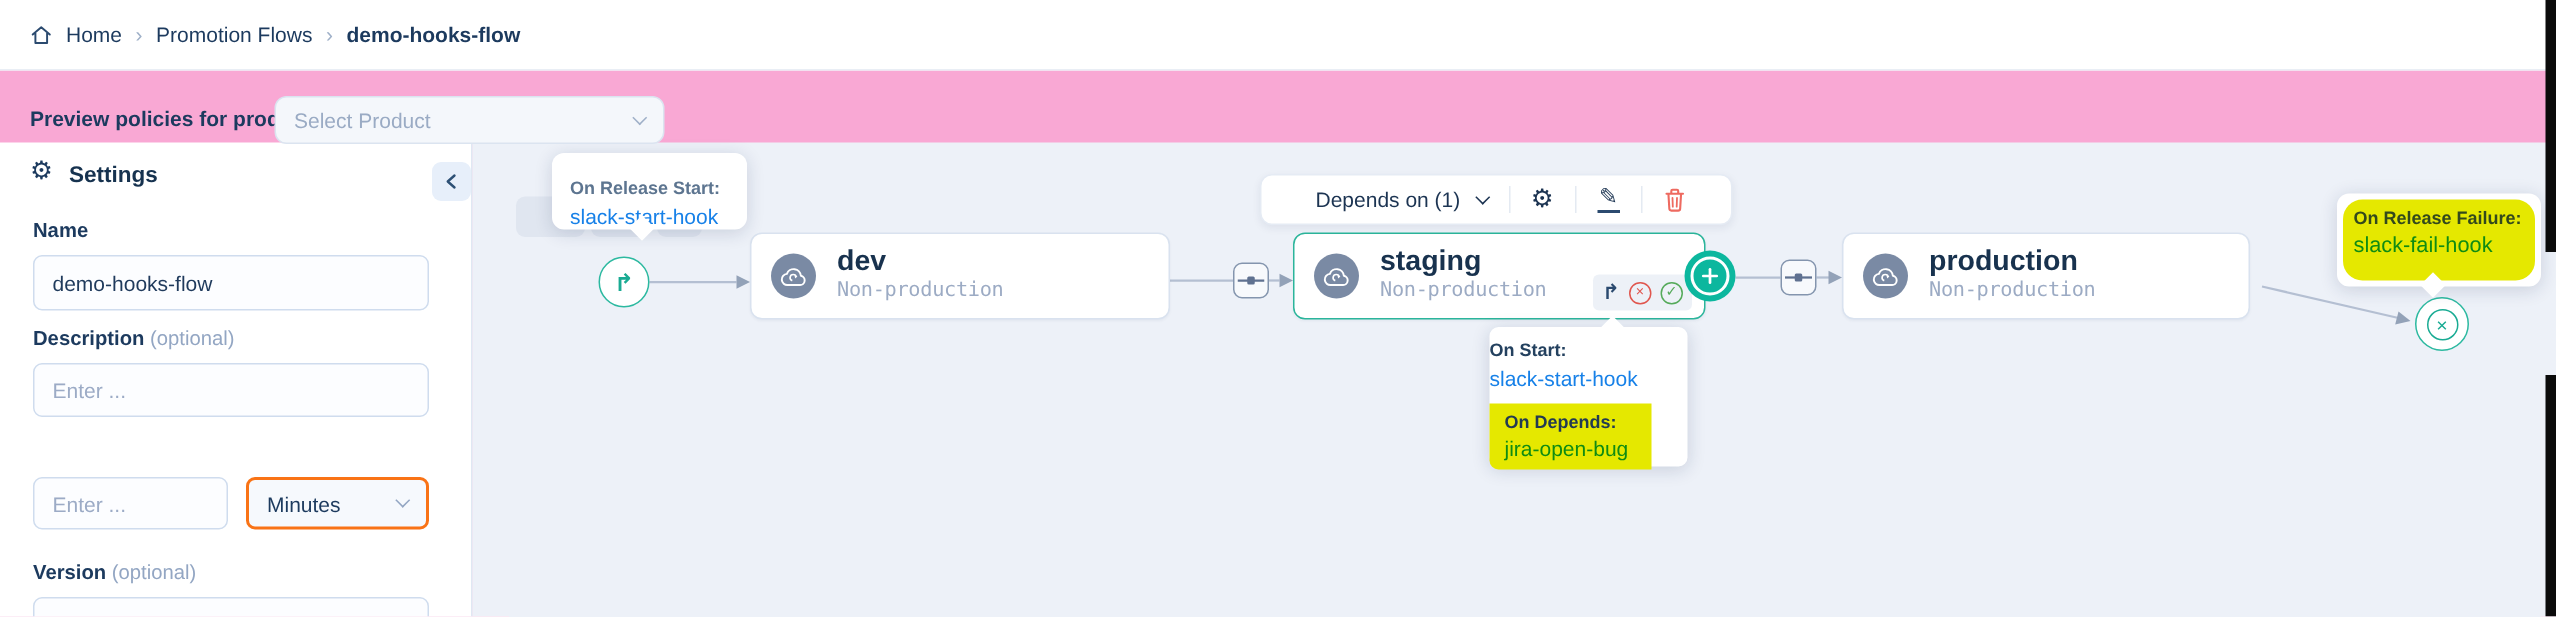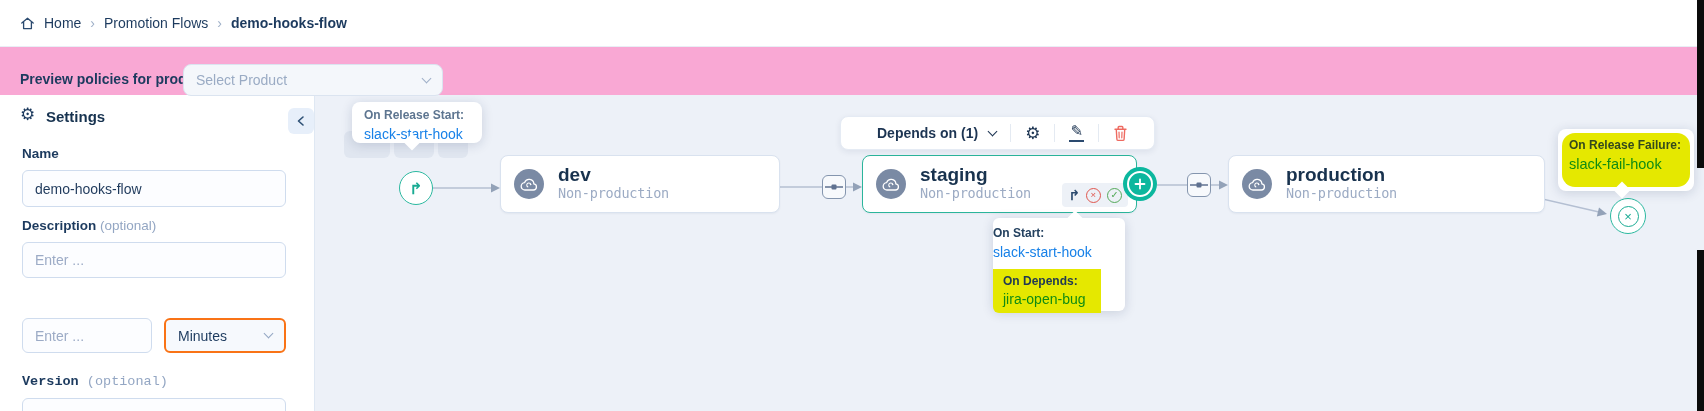--- a/index.html
+++ b/index.html
@@ -78,38 +78,38 @@
   .mini-circ.green { border:1.3px solid #55aa5a; color:#55aa5a; }
 
   .plus-btn { position:absolute; left:1123px; top:167px; width:34px; height:34px; border-radius:50%;
     background:#0cb79e; z-index:4; display:flex; align-items:center; justify-content:center; cursor:pointer; }
   .plus-inner { width:26px; height:26px; border:2px solid #fff; border-radius:50%;
     display:flex; align-items:center; justify-content:center; }
 
   .fl-toolbar { position:absolute; left:840px; top:116px; width:315px; height:34px; background:#fff;
     border:1px solid #e5ebf4; border-radius:8px; z-index:3; box-shadow:0 2px 6px rgba(20,40,80,.08);
     display:flex; align-items:center; padding:0 20px 0 36px; }
-  .fl-toolbar .dd-label { font-size:14px; font-weight:700; color:#1c3452; }
+  .fl-toolbar .dd-label { font-size:14px; font-weight:400; color:#1c3452; }
   .fl-toolbar .dd-chev { color:#1c3452; margin-left:11px; }
   .tb-div { width:1px; height:18px; background:#e4eaf2; margin:0 14px; }
   .tb-ic { font-family:"DejaVu Sans",sans-serif; font-size:17px; color:#1c3452; line-height:1; cursor:pointer; }
   .edit-wrap { display:flex; flex-direction:column; align-items:center; cursor:pointer; }
   .edit-wrap .bar { width:15px; height:1.6px; background:#2b4a6f; margin-top:1px; }
 
   
   .tip { position:absolute; background:#fff; border-radius:8px; z-index:5;
     box-shadow:0 2px 12px rgba(20,40,80,.16); }
   .tip .ptr { position:absolute; width:12px; height:12px; background:#fff; transform:rotate(45deg); }
   .tip-label { font-size:12px; font-weight:600; color:#5d7590; }
   .tip-link { font-size:14px; color:#1781e8; cursor:pointer; }
   .hl { background:#e5e800; }
   .hl-label { font-size:12px; font-weight:600; color:#223a52; }
   .hl-value { font-size:14px; font-weight:500; color:#108c12; cursor:pointer; }
 
-  .tip1 { left:352px; top:102px; width:130px; height:41px; padding:6px 0 0 12px; }
+  .tip1 { left:368px; top:102px; width:130px; height:51px; padding:16px 0 0 12px; }
   .tip1 .ptr { left:54px; bottom:-5px; }
 
   .tip2 { left:993px; top:218px; width:132px; height:93px; padding-top:8px; border-radius:6px; }
   .tip2 .ptr { left:76px; top:-5px; }
   .tip2 .pad { }
   .tip2 .hl-block { margin-top:9px; width:108px; padding:5px 0 6px 10px; border-radius:0 0 0 6px; }
 
   .tip3 { left:1558px; top:129px; width:136px; height:62px; padding:4px; }
   .tip3 .ptr { left:58px; bottom:-5px; }
   .tip3 .hl-block { width:100%; height:100%; border-radius:13px; padding:5px 0 0 7px; }
@@ -161,21 +161,21 @@
       <span class="sb-opt">(optional)</span>
     </div>
     <input class="sb-input" style="left: 22px; top: 147px; width: 264px; height: 36px;" readonly="" placeholder="Enter ...">
 
     <input class="sb-input" style="left: 22px; top: 223px; width: 130px; height: 35px;" readonly="" placeholder="Enter ...">
     <div class="sb-select" style="left:164px; top:223px; width:122px; height:35px;">
       <span>Minutes</span>
       <span class="chev"></span>
     </div>
 
-    <div class="sb-label" style="left:22px; top:279px;font-family:Liberation Mono, monospace;">
+    <div class="sb-label" style="left:22px; top:279px;">
       <span>Version</span>
       <span class="sb-opt">(optional)</span>
     </div>
     <input class="sb-input" style="left: 22px; top: 303px; width: 264px; height: 36px;" readonly="">
   </div>
 
   <svg class="edges">
     <line x1="433" y1="188" x2="491" y2="188" stroke="#b4bfd2" stroke-width="1.5"></line>
     <polygon points="491,183.5 500,188 491,192.5" fill="#93a2b8"></polygon>
     <line x1="780" y1="187" x2="822" y2="187" stroke="#b4bfd2" stroke-width="1.5"></line>
@@ -261,21 +261,21 @@
     </svg>
   </div>
 
   <div class="gate" style="left:1187px; top:173px;">
     <svg width="18" height="10" viewBox="0 0 18 10">
       <line x1="0" y1="5" x2="18" y2="5" stroke="#5f7190" stroke-width="1.5"></line>
       <rect x="6.5" y="2.4" width="5" height="5.2" rx="1" fill="#5f7190"></rect>
     </svg>
   </div>
 
-  <div class="node" style="left:1228px; width:317px;">
+  <div class="node" style="left:1228px; width:272px;">
     <div class="node-ic">
       <svg width="19" height="15" viewBox="0 0 19 15">
         <path d="M5.2,13 h8.2 a3.1,3.1 0 0 0 0.5,-6.15 A4.8,4.8 0 0 0 4.6,5.6 A3.4,3.4 0 0 0 5.2,13 Z" fill="none" stroke="#fff" stroke-width="1.3" stroke-linejoin="round"></path>
         <path d="M8.2,10.1 a2.1,2.1 0 1 1 2.7,-2.3" fill="none" stroke="#fff" stroke-width="1.1"></path>
         <polygon points="11.6,7.2 10.2,8.6 9.6,6.6" fill="#fff"></polygon>
       </svg>
     </div>
     <div class="node-title">production</div>
     <div class="node-sub">Non-production</div>
   </div>

